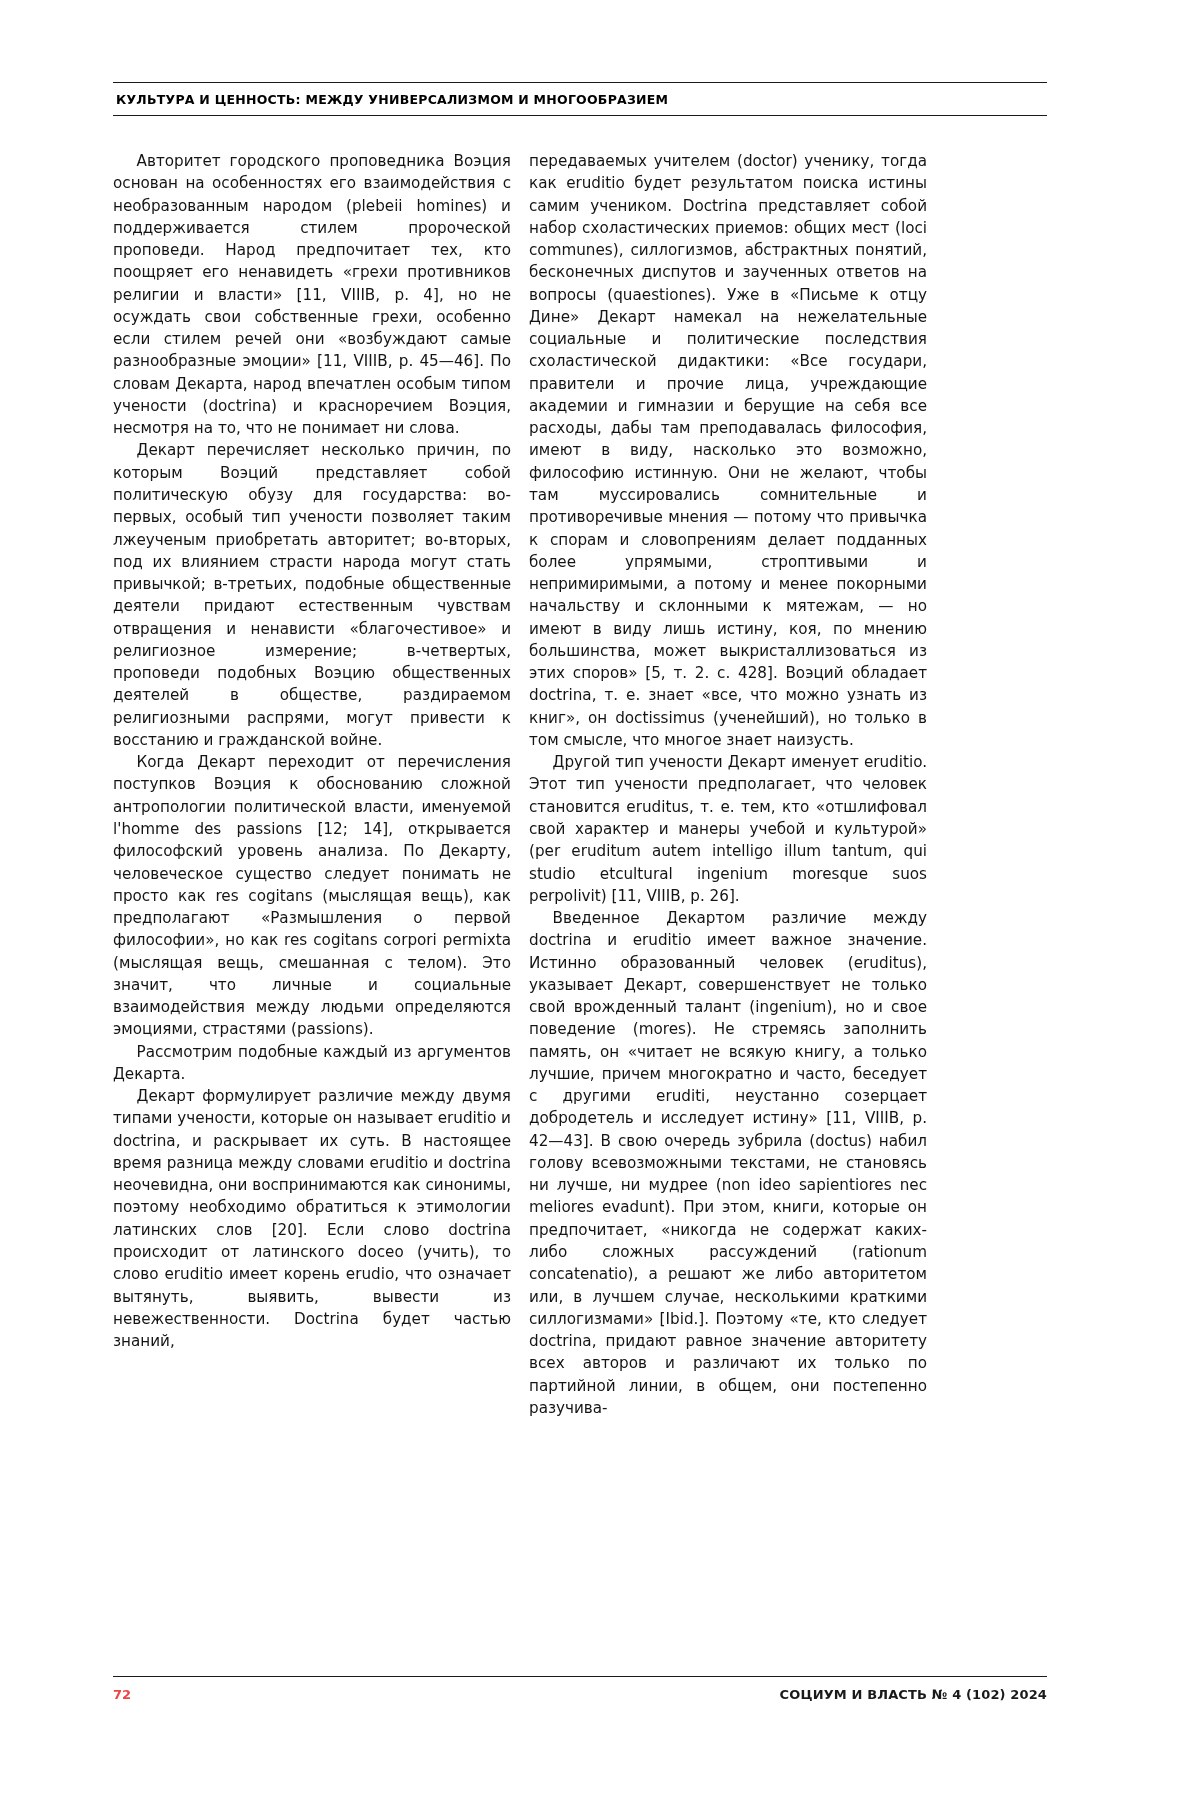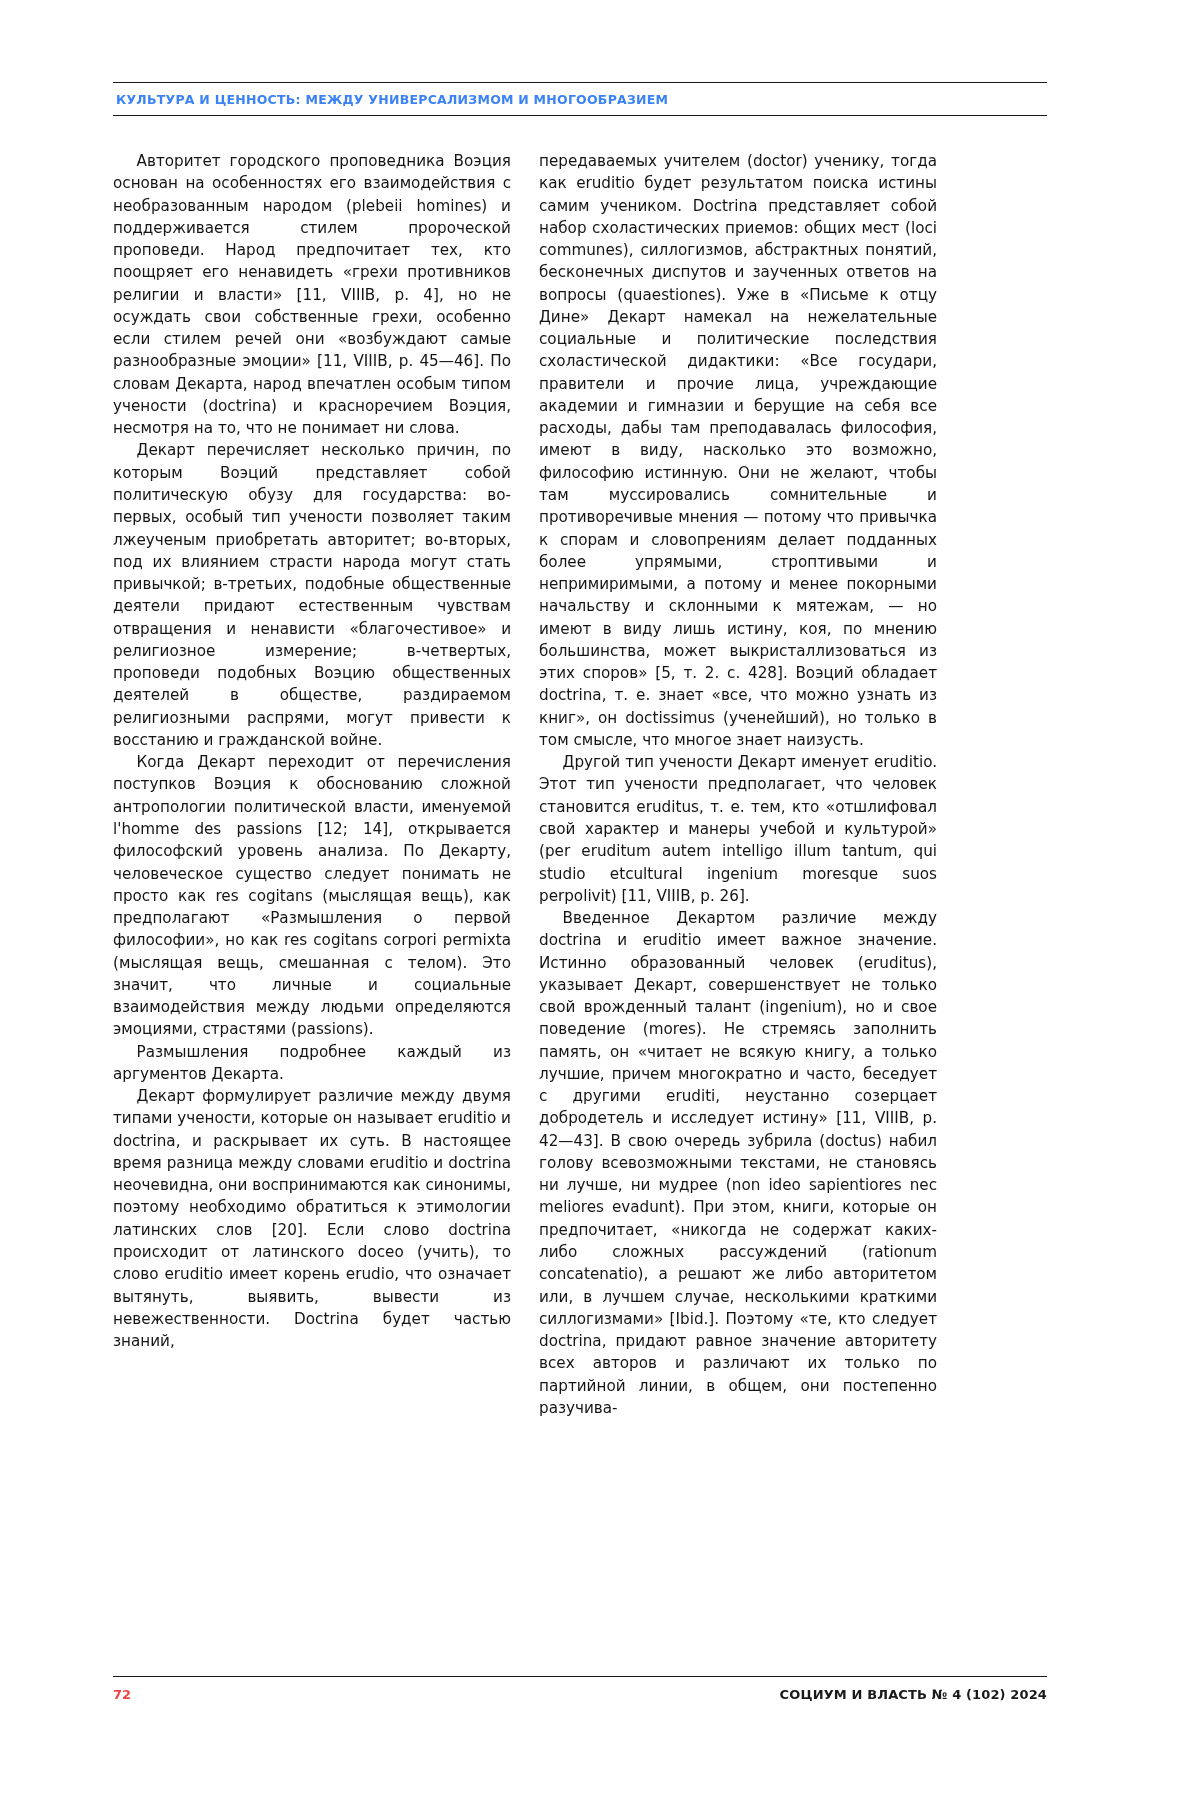--- a/index.html
+++ b/index.html
@@ -32,37 +32,37 @@
     width: 934px;
   }
   .header-rule-top {
     border-top: 1.4px solid #1a1a1a;
     width: 100%;
   }
   .header-title {
     font-size: 12.5px;
     font-weight: bold;
     letter-spacing: 0.02em;
-    color: #3b82f6;
+    color: #000000;
     padding: 9px 0 8px 3px;
     text-transform: uppercase;
     white-space: nowrap;
   }
   .header-rule-bottom {
     border-top: 1.2px solid #1a1a1a;
     width: 100%;
   }
   
   .content {
     position: absolute;
     left: 113px;
     top: 150px;
     width: 934px;
     display: flex;
-    gap: 28px;
+    gap: 18px;
   }
   .col {
     width: 398px;
     font-size: 15.2px;
     line-height: 1.465;
     text-align: justify;
     text-justify: inter-word;
     hyphens: manual;
     color: #141414;
   }
@@ -113,21 +113,21 @@
     <div class="header-title">КУЛЬТУРА И ЦЕННОСТЬ: МЕЖДУ УНИВЕРСАЛИЗМОМ И МНОГООБРАЗИЕМ</div>
     <div class="header-rule-bottom"></div>
   </div>
 
   <div class="content">
 
     <div class="col">
       <p>Авторитет городского проповедника Воэция основан на особенностях его взаимодействия с необразованным народом (plebeii homines) и поддерживается стилем пророческой проповеди. Народ предпочитает тех, кто поощряет его ненавидеть «грехи противников религии и власти» [11, VIIIB, p. 4], но не осуждать свои собственные грехи, особенно если стилем речей они «возбуждают самые разнообразные эмоции» [11, VIIIB, p. 45—46]. По словам Декарта, народ впечатлен особым типом учености (doctrina) и красноречием Воэция, несмотря на то, что не понимает ни слова.</p>
       <p>Декарт перечисляет несколько причин, по которым Воэций представляет собой политическую обузу для государства: во-первых, особый тип учености позволяет таким лжеученым приобретать авторитет; во-вторых, под их влиянием страсти народа могут стать привычкой; в-третьих, подобные общественные деятели придают естественным чувствам отвращения и ненависти «благочестивое» и религиозное измерение; в-четвертых, проповеди подобных Воэцию общественных деятелей в обществе, раздираемом религиозными распрями, могут привести к восстанию и гражданской войне.</p>
       <p>Когда Декарт переходит от перечисления поступков Воэция к обоснованию сложной антропологии политической власти, именуемой l'homme des passions [12; 14], открывается философский уровень анализа. По Декарту, человеческое существо следует понимать не просто как res cogitans (мыслящая вещь), как предполагают «Размышления о первой философии», но как res cogitans corpori permixta (мыслящая вещь, смешанная с телом). Это значит, что личные и социальные взаимодействия между людьми определяются эмоциями, страстями (passions).</p>
-      <p>Размышления подробнее каждый из аргументов Декарта.</p>
+      <p>Рассмотрим подобные каждый из аргументов Декарта.</p>
       <p>Декарт формулирует различие между двумя типами учености, которые он называет eruditio и doctrina, и раскрывает их суть. В настоящее время разница между словами eruditio и doctrina неочевидна, они воспринимаются как синонимы, поэтому необходимо обратиться к этимологии латинских слов [20]. Если слово doctrina происходит от латинского doceo (учить), то слово eruditio имеет корень erudio, что означает вытянуть, выявить, вывести из невежественности. Doctrina будет частью знаний,</p>
     </div>
 
     <div class="col">
       <p class="noindent">передаваемых учителем (doctor) ученику, тогда как eruditio будет результатом поиска истины самим учеником. Doctrina представляет собой набор схоластических приемов: общих мест (loci communes), силлогизмов, абстрактных понятий, бесконечных диспутов и заученных ответов на вопросы (quaestiones). Уже в «Письме к отцу Дине» Декарт намекал на нежелательные социальные и политические последствия схоластической дидактики: «Все государи, правители и прочие лица, учреждающие академии и гимназии и берущие на себя все расходы, дабы там преподавалась философия, имеют в виду, насколько это возможно, философию истинную. Они не желают, чтобы там муссировались сомнительные и противоречивые мнения — потому что привычка к спорам и словопрениям делает подданных более упрямыми, строптивыми и непримиримыми, а потому и менее покорными начальству и склонными к мятежам, — но имеют в виду лишь истину, коя, по мнению большинства, может выкристаллизоваться из этих споров» [5, т. 2. с. 428]. Воэций обладает doctrina, т. е. знает «все, что можно узнать из книг», он doctissimus (ученейший), но только в том смысле, что многое знает наизусть.</p>
       <p>Другой тип учености Декарт именует eruditio. Этот тип учености предполагает, что человек становится eruditus, т. е. тем, кто «отшлифовал свой характер и манеры учебой и культурой» (per eruditum autem intelligo illum tantum, qui studio etcultural ingenium moresque suos perpolivit) [11, VIIIB, p. 26].</p>
       <p>Введенное Декартом различие между doctrina и eruditio имеет важное значение. Истинно образованный человек (eruditus), указывает Декарт, совершенствует не только свой врожденный талант (ingenium), но и свое поведение (mores). Не стремясь заполнить память, он «читает не всякую книгу, а только лучшие, причем многократно и часто, беседует с другими eruditi, неустанно созерцает добродетель и исследует истину» [11, VIIIB, p. 42—43]. В свою очередь зубрила (doctus) набил голову всевозможными текстами, не становясь ни лучше, ни мудрее (non ideo sapientiores nec meliores evadunt). При этом, книги, которые он предпочитает, «никогда не содержат каких-либо сложных рассуждений (rationum concatenatio), а решают же либо авторитетом или, в лучшем случае, несколькими краткими силлогизмами» [Ibid.]. Поэтому «те, кто следует doctrina, придают равное значение авторитету всех авторов и различают их только по партийной линии, в общем, они постепенно разучива-</p>
     </div>
 
   </div>

